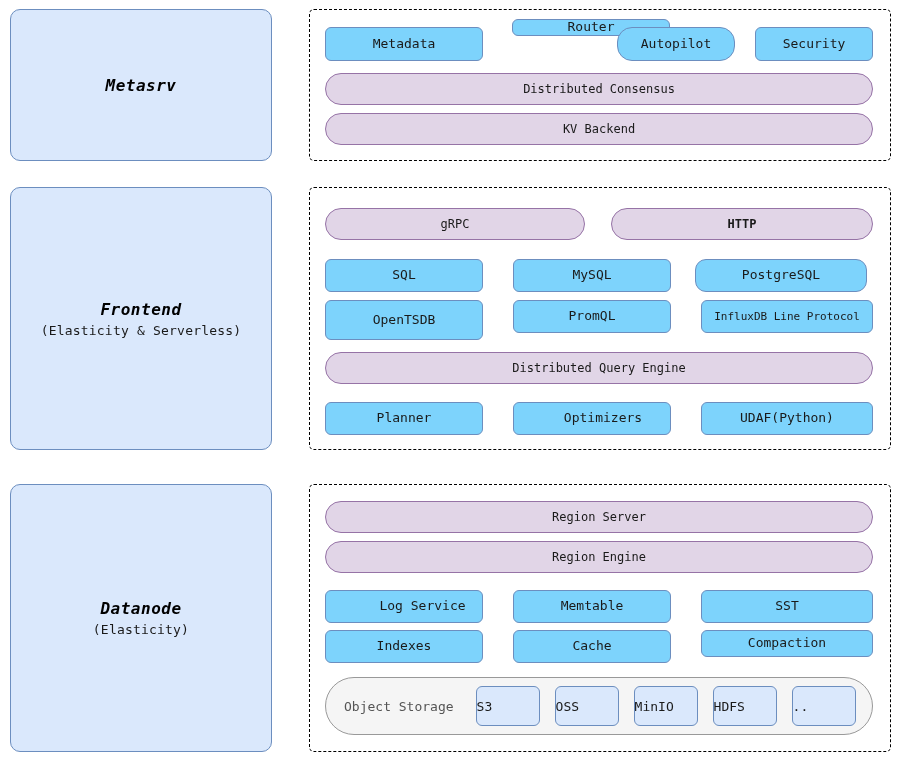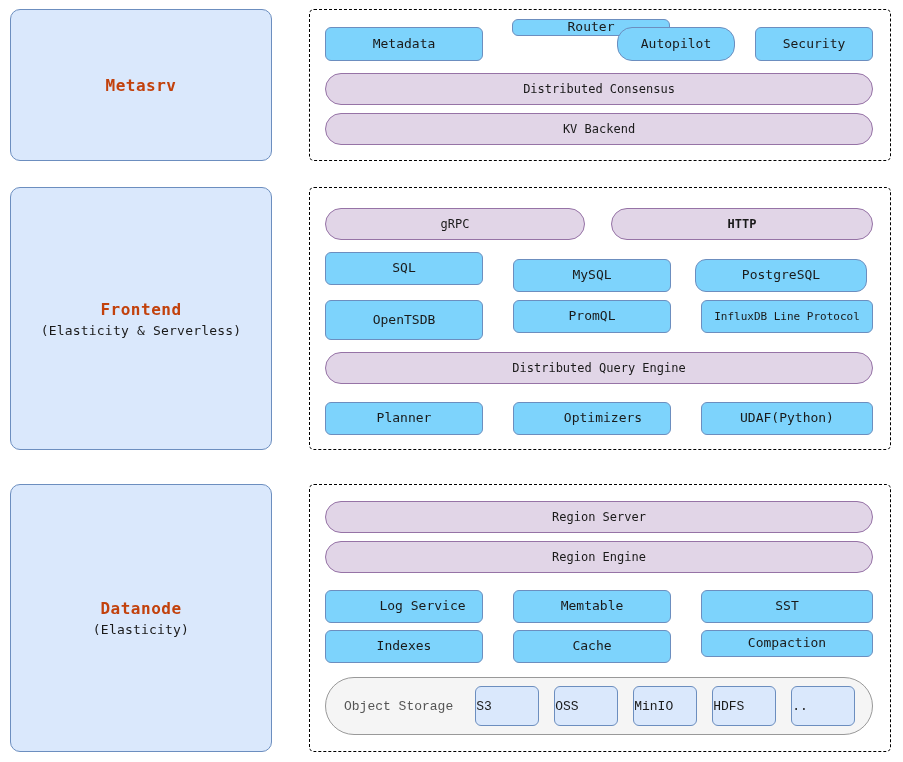--- a/index.html
+++ b/index.html
@@ -55,38 +55,38 @@
     border: 1px solid #6c8ebf;
     border-radius: 10px;
     display: flex;
     flex-direction: column;
     align-items: center;
     justify-content: center;
     text-align: center;
   }
   .left-card .title {
     font-size: 16px;
-    color: #c2410c;
+    color: #000000;
     letter-spacing: 0.5px;
     font-weight: bold;
+    font-style: italic;
   }
   .left-card .subtitle {
     font-size: 13px;
     color: #1a1a1a;
     margin-top: 4px;
     letter-spacing: 0.2px;
   }
 
   .storage-shell {
     background: #f5f5f5;
     border: 1px solid #999999;
     border-radius: 999px;
     display: flex;
     align-items: center;
-    font-family: Liberation Mono, monospace;
   }
   .storage-label {
     color: #555555;
     font-size: 13px;
     white-space: nowrap;
   }
   .storage-chip {
     background: #dae8fc;
     border: 1px solid #6c8ebf;
     border-radius: 6px;
@@ -136,21 +136,21 @@
 
 <div class="abs group-dashed" style="left:309px; top:187px; width:582px; height:263px;"></div>
 
 <div class="abs pill" style="left:325px; top:208px; width:260px; height:32px;">
   <span>gRPC</span>
 </div>
 <div class="abs pill" style="left:611px; top:208px; width:262px; height:32px;font-weight:bold;">
   <span>HTTP</span>
 </div>
 
-<div class="abs node-box" style="left:325px; top:252px; width:158px; height:33px;">
+<div class="abs node-box" style="left:325px; top:259px; width:158px; height:33px;">
   <span>SQL</span>
 </div>
 <div class="abs node-box" style="left:513px; top:259px; width:158px; height:33px;">
   <span>MySQL</span>
 </div>
 <div class="abs node-box" style="left:695px; top:259px; width:172px; height:33px;border-radius:11px;">
   <span>PostgreSQL</span>
 </div>
 
 <div class="abs node-box" style="left:325px; top:300px; width:158px; height:40px;">

